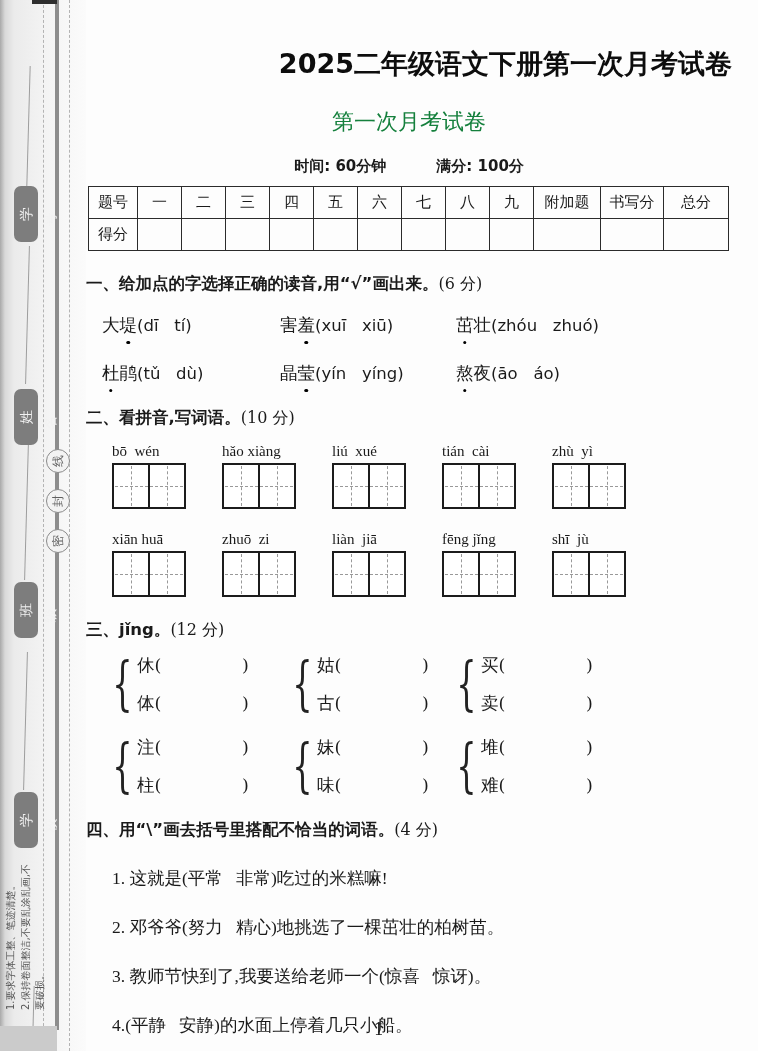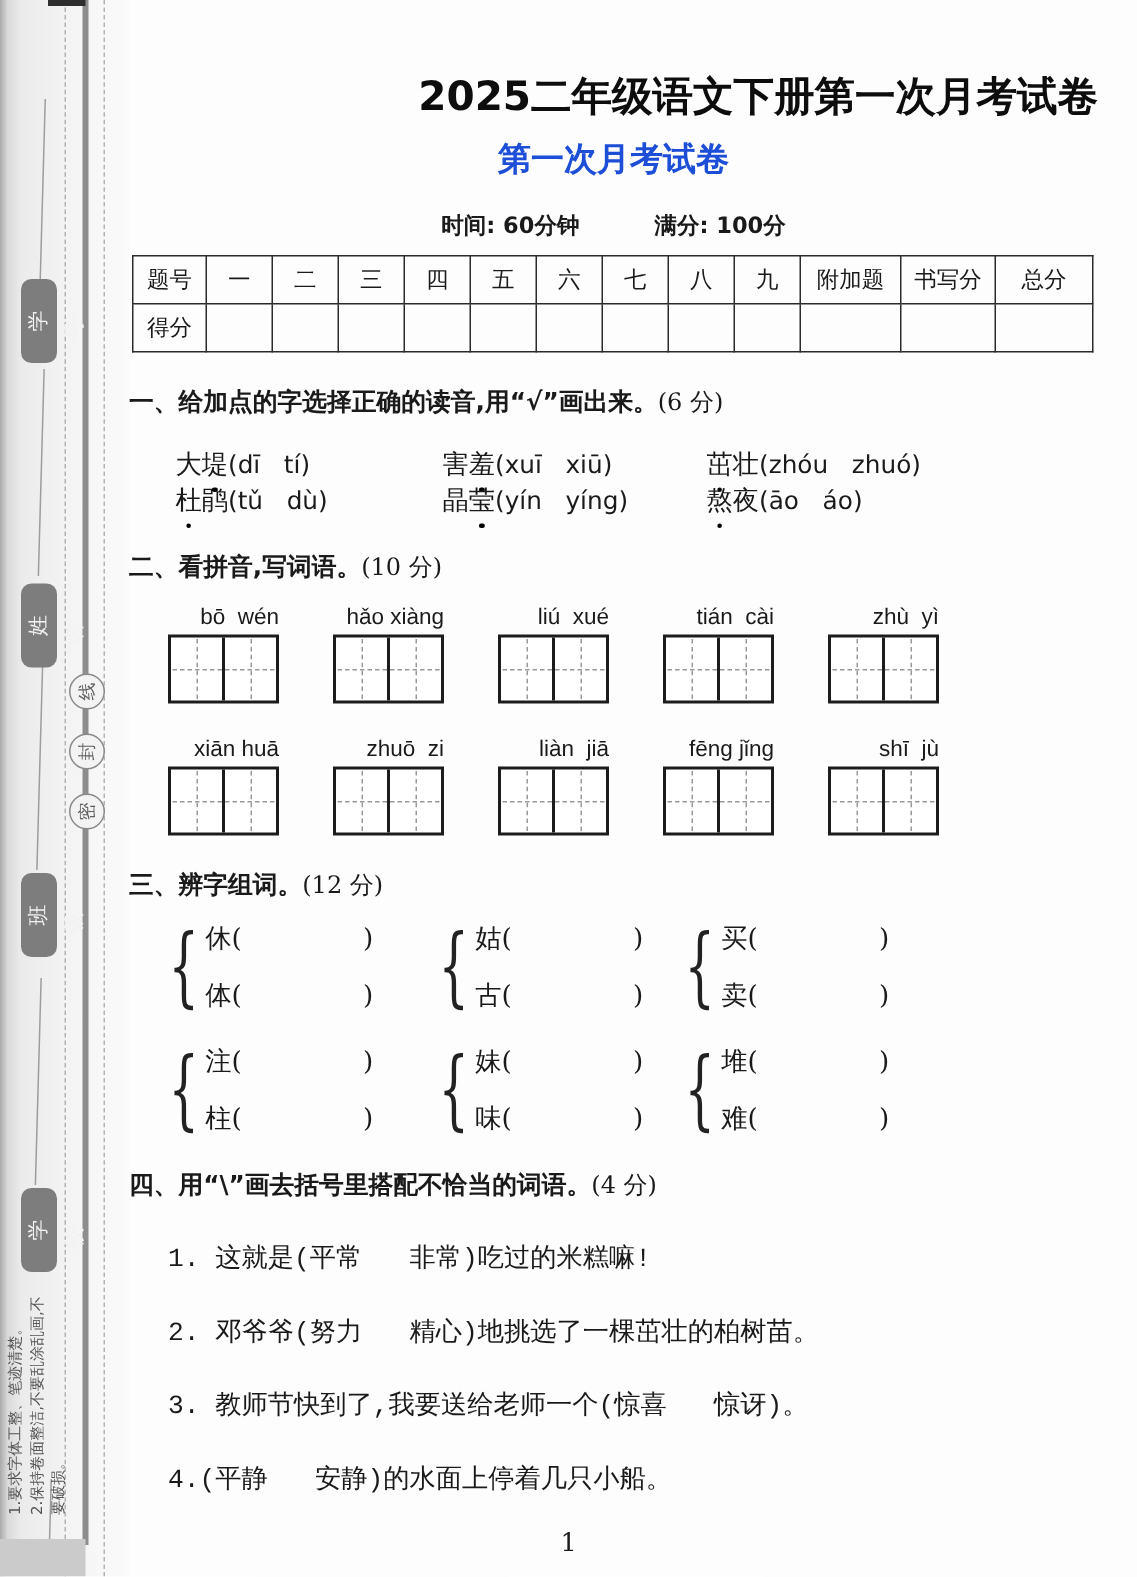--- a/index.html
+++ b/index.html
@@ -28,63 +28,63 @@
   .wl5{left:33px;top:986px;height:48px;}
   .sidebar-note{position:absolute;left:-50px;top:912px;width:152px;height:44px;transform:rotate(-90deg);
     font-size:10px;line-height:1.45;color:#555;}
   .sidebar-note p{margin:0;}
   .top-mark{position:absolute;left:32px;top:0;width:25px;height:4px;background:#2e2e2e;}
   .bottom-patch{position:absolute;left:0;bottom:0;width:57px;height:25px;background:#cbcbcb;}
 
   
   .main{position:absolute;left:86px;top:0;width:656px;}
   .title{margin:46px 10px 0 0;text-align:right;font-size:27px;font-weight:bold;color:#0d0d0d;}
-  .subtitle{margin:9px 10px 0 0;text-align:center;font-size:22px;font-weight:bold;color:#1d4ed8;}
+  .subtitle{margin:25px 10px 0 0;text-align:center;font-size:22px;font-weight:normal;color:#15803d;}
   .info{margin:20px 10px 0 0;display:flex;justify-content:center;gap:50px;font-size:15px;font-weight:bold;}
 
   table.score{border-collapse:collapse;margin:10px 0 0 2px;table-layout:fixed;}
   table.score td{border:1.6px solid #2b2b2b;height:31px;text-align:center;vertical-align:middle;
     font-size:15px;font-family:"DejaVu Serif",serif;padding:0;}
   .col-first{width:48px;} .col-num{width:43px;} .col-extra{width:66px;} .col-write{width:62px;} .col-total{width:64px;}
 
   .sec-heading{margin:22px 0 0 0;font-size:16.5px;font-weight:bold;white-space:pre;}
   .points{font-weight:normal;font-family:"DejaVu Serif",serif;font-size:16px;}
 
   
-  .pron-grid{display:grid;grid-template-columns:178px 176px 1fr;margin:18px 0 0 31px;
+  .pron-grid{display:grid;grid-template-columns:178px 176px 1fr;margin:18px 0 0 16px;row-gap:24px;
     font-size:17.5px;font-family:"DejaVu Serif",serif;}
   .pitem{white-space:pre;}
   .dotchar{position:relative;display:inline-block;}
   .dotchar::after{content:"";position:absolute;left:50%;bottom:-7px;width:3.5px;height:3.5px;border-radius:50%;
     background:#000;transform:translateX(-50%);}
   .paren{font-family:"DejaVu Sans",sans-serif;font-size:16.5px;}
 
   
   .wrow{display:flex;margin:14px 0 0 26px;gap:36px;}
   .wrow2{margin-top:22px;}
-  .pinyin{text-align:right;font-size:15px;white-space:pre;margin-bottom:3px;font-family:Liberation Sans, sans-serif;}
+  .pinyin{text-align:left;font-size:15px;white-space:pre;margin-bottom:3px;font-family:Liberation Serif, serif;}
   .wbox{width:74px;height:46px;border:2px solid #1c1c1c;display:flex;position:relative;background:#fff;box-sizing:border-box;}
   .wcell{flex:1;position:relative;}
   .wcell + .wcell{border-left:2px solid #1c1c1c;}
   .wcell::before{content:"";position:absolute;left:50%;top:1px;bottom:1px;border-left:1px dashed #999;}
   .wbox::after{content:"";position:absolute;left:1px;right:1px;top:50%;border-top:1px dashed #999;}
 
   
   .prow{display:grid;grid-template-columns:180px 164px 1fr;margin:12px 0 0 24px;}
   .prow2{margin-top:20px;}
   .pair{display:flex;align-items:center;}
   .brace{font-size:58px;line-height:58px;transform:scaleX(0.55);margin:0 -4px 0 -6px;color:#222;
     font-family:"DejaVu Serif",serif;}
   .plines{display:flex;flex-direction:column;gap:14px;}
   .pline{display:flex;width:112px;font-size:17.5px;font-family:"DejaVu Serif",serif;align-items:baseline;}
   .pspace{flex:1;}
 
   
   .sentences{margin:4px 0 0 26px;}
-  .sentence{margin-top:25px;font-size:17.5px;font-family:Liberation Mono, monospace;white-space:pre-wrap;}
+  .sentence{margin-top:25px;font-size:17.5px;font-family:Liberation Serif, serif;white-space:pre-wrap;}
 
   .pagenum{position:absolute;left:50%;transform:translateX(-50%);bottom:12px;font-size:17px;
     font-family:"DejaVu Serif",serif;}
 </style>
 </head>
 <body>
 
 <div class="page">
 
   <div class="sidebar">
@@ -242,21 +242,21 @@
         </div>
       <div class="wgroup">
           <div class="pinyin">shī  jù</div>
           <div class="wbox">
             <div class="wcell"></div>
             <div class="wcell"></div>
           </div>
         </div>
     </div>
 
-    <div class="sec-heading"><span>三、辨字组词。</span><span class="points">(12 分)</span></div>
+    <div class="sec-heading"><span>三、jǐng。</span><span class="points">(12 分)</span></div>
 
     <div class="prow">
       <div class="pair">
           <span class="brace">{</span>
           <div class="plines">
             <div class="pline">
               <span>休</span>
               <span>(</span>
               <span class="pspace"></span>
               <span>)</span>

